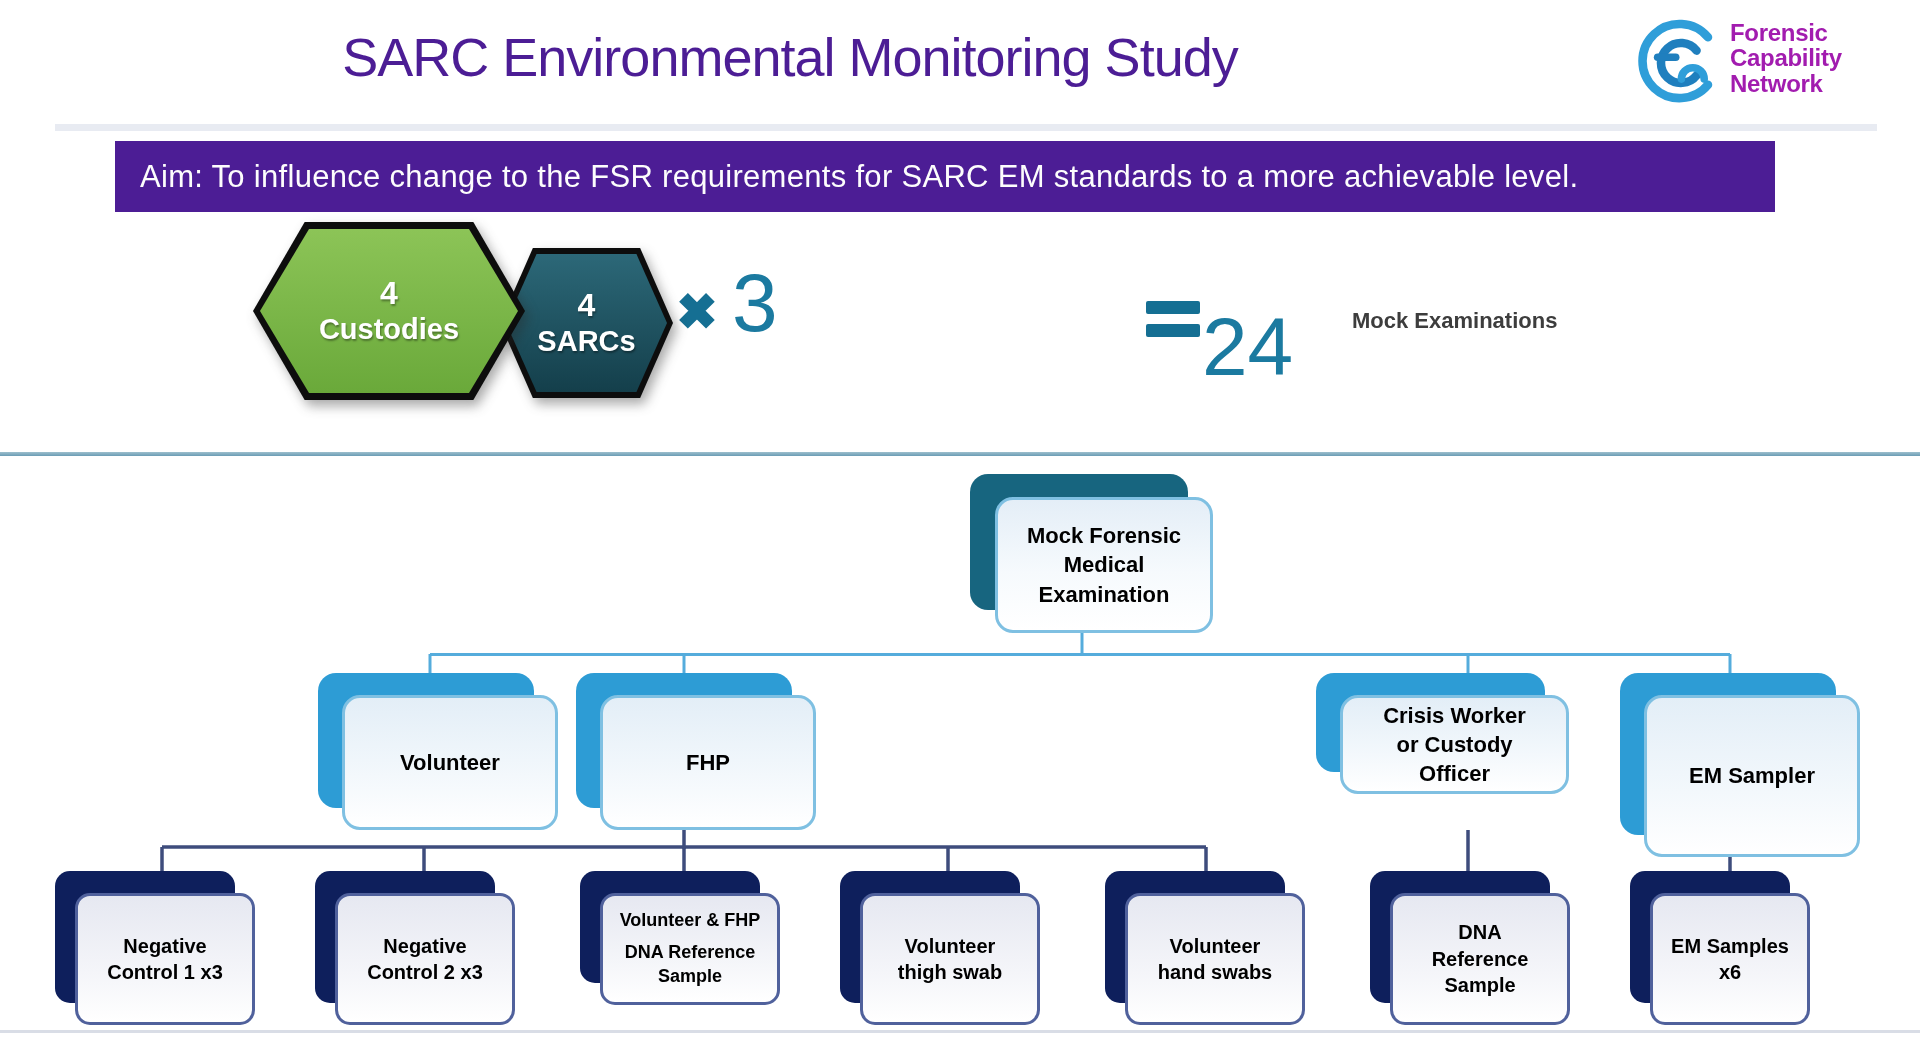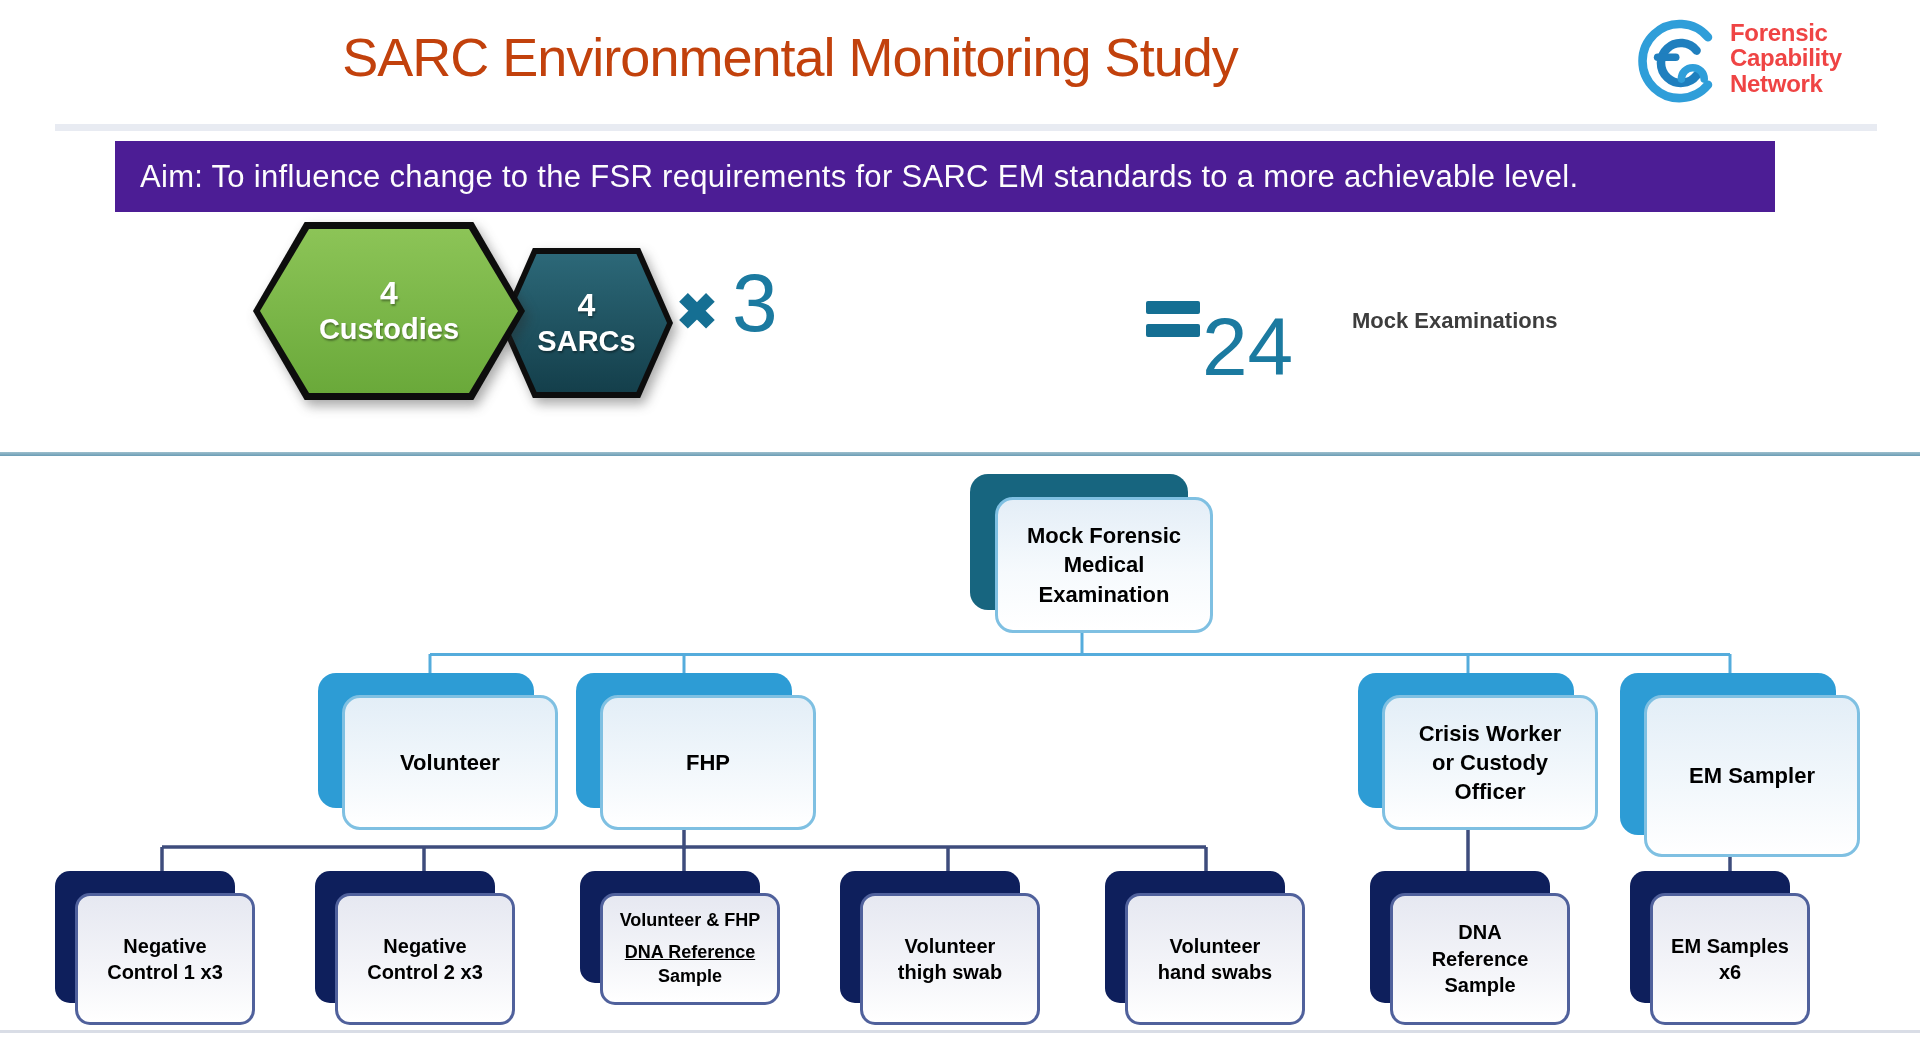--- a/index.html
+++ b/index.html
@@ -1,24 +1,24 @@
 <!DOCTYPE html>
 <html><head>
 <meta charset="utf-8">
 <style>
   html,body{margin:0;padding:0;background:#fff;}
   #stage{position:relative;width:1920px;height:1043px;background:#ffffff;overflow:hidden;
          font-family:"Liberation Sans",sans-serif;}
   
   .title{position:absolute;left:0;top:26px;width:1580px;text-align:center;
-         font-size:54px;letter-spacing:-1px;color:#c2410c;}
+         font-size:54px;letter-spacing:-1px;color:#4c1d95;}
   .logo{position:absolute;left:1632px;top:12px;width:260px;height:100px;}
   .logo svg{position:absolute;left:0;top:0;}
   .logo-text{position:absolute;left:98px;top:8px;font-size:24px;font-weight:bold;
-             color:#ef4444;line-height:1.06;letter-spacing:-0.3px;}
+             color:#a21caf;line-height:1.06;letter-spacing:-0.3px;}
   .logo-text span{display:block;}
   .rule-top{position:absolute;left:55px;top:124px;width:1822px;height:7px;background:#e8ebf2;}
   .aim-bar{position:absolute;left:115px;top:141px;width:1660px;height:71px;background:#4c1d95;}
   .aim-bar span{display:block;padding-left:25px;line-height:71px;font-size:31px;color:#fdfdfd;letter-spacing:.3px;}
   
   .hex-wrap{position:absolute;filter:drop-shadow(4px 6px 6px rgba(40,40,40,.40));}
   .hex{position:absolute;clip-path:polygon(0% 50%,19% 0%,81% 0%,100% 50%,81% 100%,19% 100%);}
   .hex-border{inset:0;background:#0d0d0d;}
   .hex-green-fill{inset:7px;background:linear-gradient(180deg,#8cc457,#6aa93a);}
   .hex-teal-fill{inset:6px;background:linear-gradient(180deg,#2c6878,#143f4b);}
@@ -45,21 +45,21 @@
              align-items:center;justify-content:center;text-align:center;font-weight:bold;color:#000;}
   .node-body .ln{display:block;line-height:1.32;}
   .lvl1 .node-shadow{left:-25px;top:-23px;background:#17657f;}
   .lvl1 .node-body{border:3px solid #7fc0e2;background:linear-gradient(180deg,#e4eef7,#f6fafd 55%,#ffffff);font-size:22px;}
   .lvl2 .node-shadow{left:-24px;top:-22px;background:#2d9cd5;}
   .lvl2 .node-body{border:3px solid #7fc0e2;background:linear-gradient(180deg,#e3eef7,#f3f8fc 60%,#ffffff);font-size:22px;}
   .lvl3 .node-shadow{left:-20px;top:-22px;background:#0e1f5c;border-radius:15px;}
   .lvl3 .node-body{border:3px solid #50619c;border-radius:15px;
                    background:linear-gradient(180deg,#e6e8f1,#f4f5f9 60%,#ffffff);font-size:20px;}
   .lvl3 .node-body.small{font-size:18px;}
-  .gap{margin-top:8px;text-decoration:underline;}
+  .gap{margin-top:8px;}
 </style>
 </head>
 <body>
 
 <div id="stage">
 
   <div class="title">SARC Environmental Monitoring Study</div>
 
   <div class="logo">
     <svg width="95" height="100" viewBox="0 0 100 104">
@@ -145,21 +145,21 @@
     <div class="node-body">
       <span class="ln">Volunteer</span>
     </div>
   </div>
   <div class="node lvl2" style="left:600px;top:695px;width:216px;height:135px;">
     <div class="node-shadow"></div>
     <div class="node-body">
       <span class="ln">FHP</span>
     </div>
   </div>
-  <div class="node lvl2" style="left:1382px;top:695px;width:216px;height:135px;">
+  <div class="node lvl2" style="left:1340px;top:695px;width:216px;height:99px;padding-left:13px;">
     <div class="node-shadow"></div>
     <div class="node-body">
       <span class="ln">Crisis Worker</span>
       <span class="ln">or Custody</span>
       <span class="ln">Officer</span>
     </div>
   </div>
   <div class="node lvl2" style="left:1644px;top:695px;width:216px;height:162px;">
     <div class="node-shadow"></div>
     <div class="node-body">

